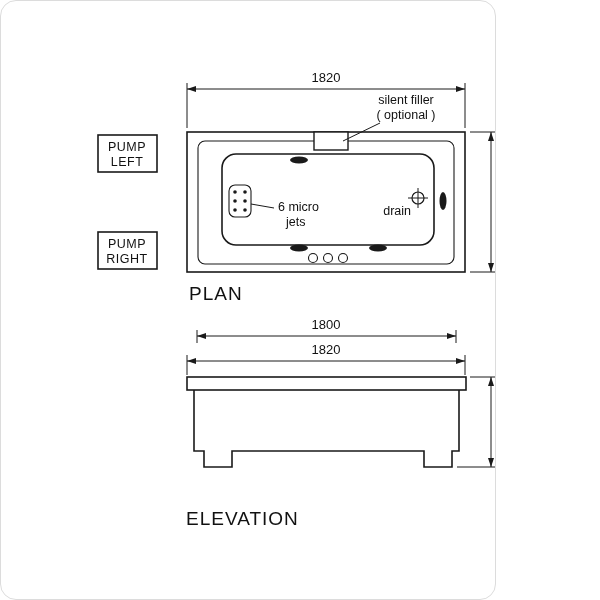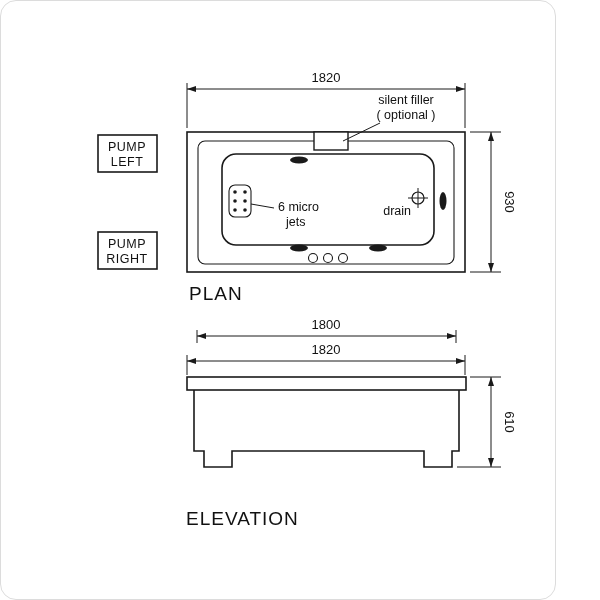--- a/index.html
+++ b/index.html
@@ -1,17 +1,17 @@
 <!DOCTYPE html>
 <html><head>
 <meta charset="utf-8">
 <style>
   html,body{margin:0;padding:0;background:#ffffff;}
   .frame{
-    width:556px;height:600px;box-sizing:border-box;position:relative;
+    width:496px;height:600px;box-sizing:border-box;position:relative;
     background:#ffffff;border:1px solid #dcdcdc;border-radius:16px;overflow:hidden;
     font-family:"Liberation Sans", sans-serif;
   }
   svg{display:block;}
   .outline{fill:none;stroke:#1a1a1a;stroke-width:1.6;}
   .thin{fill:none;stroke:#1a1a1a;stroke-width:1.1;}
   .dimline{stroke:#1a1a1a;stroke-width:1;fill:none;}
   .arrow{fill:#1a1a1a;stroke:none;}
   .jet{fill:#1a1a1a;stroke:none;}
   .dot{fill:#1a1a1a;stroke:none;}

